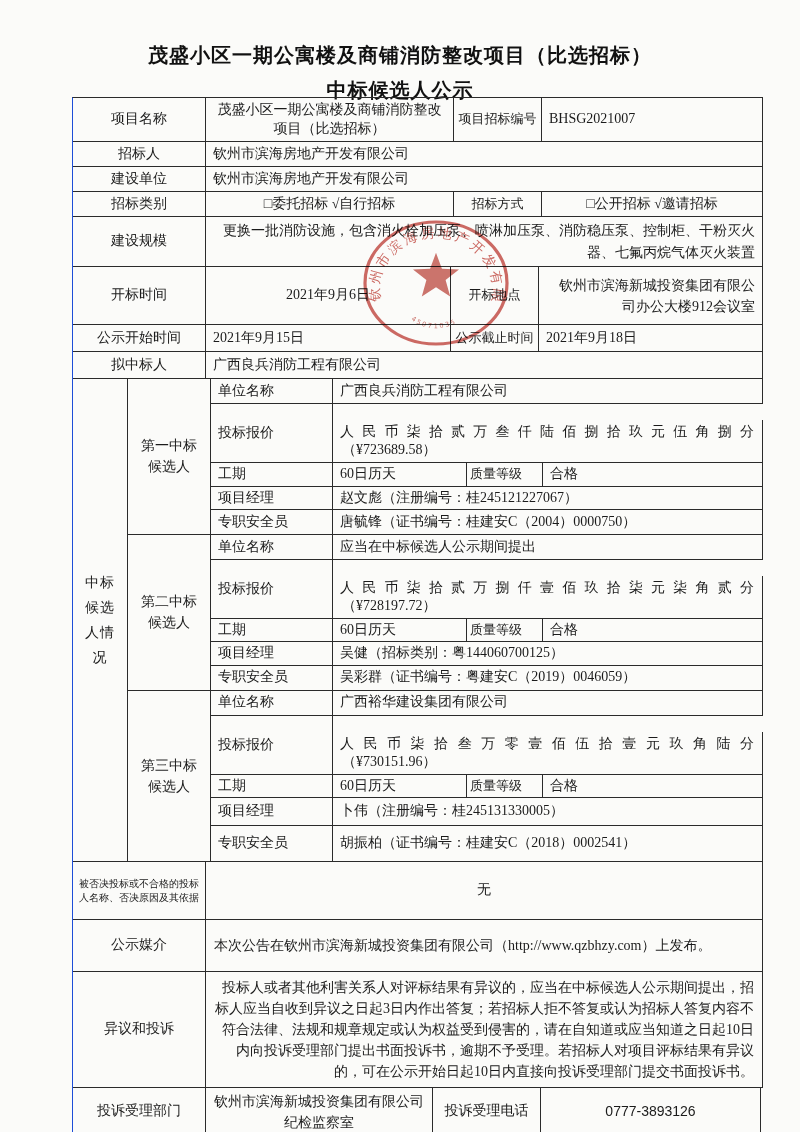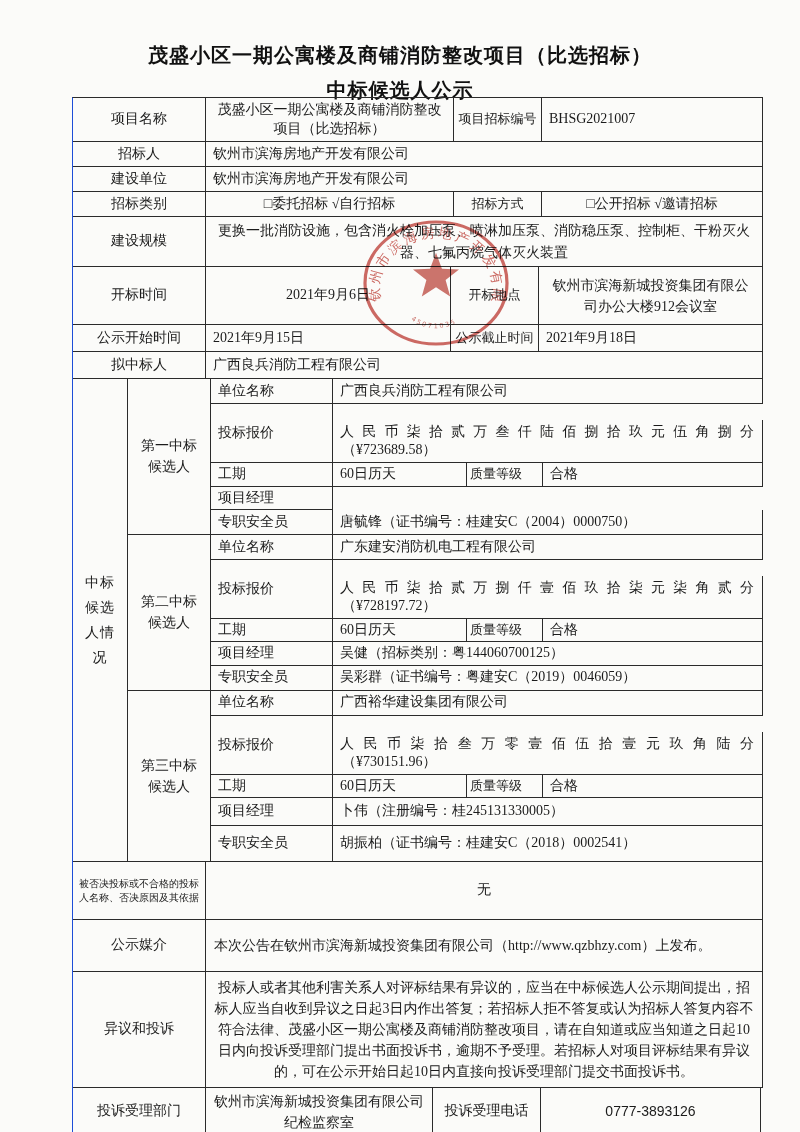--- a/index.html
+++ b/index.html
@@ -25,21 +25,21 @@
     font-size:14px;
   }
   .row{display:flex;width:100%;}
   .cell{
     border-right:1px solid #2b2b2b;border-bottom:1px solid #2b2b2b;
     display:flex;align-items:center;
     padding:2px 7px;box-sizing:border-box;
     line-height:1.3;
   }
   .lab{justify-content:center;text-align:center;}
-  .val{justify-content:flex-start;text-align:center;}
+  .val{justify-content:flex-start;text-align:right;}
   .ctr{justify-content:center;text-align:center;}
 
   
   .cA{width:133px;}   
   .cB{width:248px;}   
   .cC{width:88px;font-size:13px;padding:2px 2px;}    
   .cD{width:221px;}   
   .cWide{width:557px;}
   .cB2{width:245px;}  
   .cC2{width:88px;font-size:13px;padding:2px 2px;}
@@ -167,34 +167,35 @@
             </div>
           </div>
           <div class="ci-row cr-dur">
             <div class="cell val ciL">工期</div>
             <div class="cell val ciV1">60日历天</div>
             <div class="cell val ciQ">质量等级</div>
             <div class="cell val ciG">合格</div>
           </div>
           <div class="ci-row cr-mgr">
             <div class="cell val ciL">项目经理</div>
+            <div class="cell val ciV">赵文彪（注册编号：桂245121227067）</div>
           </div>
           <div class="ci-row cr-safe">
             <div class="cell val ciL">专职安全员</div>
             <div class="cell val ciV">唐毓锋（证书编号：桂建安C（2004）0000750）</div>
           </div>
         </div>
       </div>
 
       <div class="cand">
         <div class="cell lab rank">第二中标候选人</div>
         <div class="cand-inner">
           <div class="ci-row cr-unit">
             <div class="cell val ciL">单位名称</div>
-            <div class="cell val ciV">广东建安消防机电工程有限公司</div>
+            <div class="cell val ciV">应当在中标候选人公示期间提出</div>
           </div>
           <div class="ci-row cr-price">
             <div class="cell val ciL">投标报价</div>
             <div class="cell ciV price-cell">
               <span class="price-cn">人民币柒拾贰万捌仟壹佰玖拾柒元柒角贰分</span>
               <span class="price-num">（¥728197.72）</span>
             </div>
           </div>
           <div class="ci-row cr-dur">
             <div class="cell val ciL">工期</div>
@@ -252,21 +253,21 @@
     <div class="cell ctr cWide">无</div>
   </div>
 
   <div class="row r-media">
     <div class="cell lab cA">公示媒介</div>
     <div class="cell val cWide para">本次公告在钦州市滨海新城投资集团有限公司（http://www.qzbhzy.com）上发布。</div>
   </div>
 
   <div class="row">
     <div class="cell lab cA">异议和投诉</div>
-    <div class="cell val cWide para">投标人或者其他利害关系人对评标结果有异议的，应当在中标候选人公示期间提出，招标人应当自收到异议之日起3日内作出答复；若招标人拒不答复或认为招标人答复内容不符合法律、茂盛小区一期公寓楼及商铺消防整改项目，请在自知道或应当知道之日起10日内向投诉受理部门提出书面投诉书，逾期不予受理。若招标人对项目评标结果有异议的，可在公示开始日起10日内直接向投诉受理部门提交书面投诉书。</div>
+    <div class="cell val cWide para">投标人或者其他利害关系人对评标结果有异议的，应当在中标候选人公示期间提出，招标人应当自收到异议之日起3日内作出答复；若招标人拒不答复或认为招标人答复内容不符合法律、法规和规章规定或认为权益受到侵害的，请在自知道或应当知道之日起10日内向投诉受理部门提出书面投诉书，逾期不予受理。若招标人对项目评标结果有异议的，可在公示开始日起10日内直接向投诉受理部门提交书面投诉书。</div>
   </div>
 
   <div class="row r-complaint">
     <div class="cell lab cA">投诉受理部门</div>
     <div class="cell ctr cB3">钦州市滨海新城投资集团有限公司纪检监察室</div>
     <div class="cell lab cC3">投诉受理电话</div>
     <div class="cell ctr cD3">0777-3893126</div>
   </div>
 
 </div>

